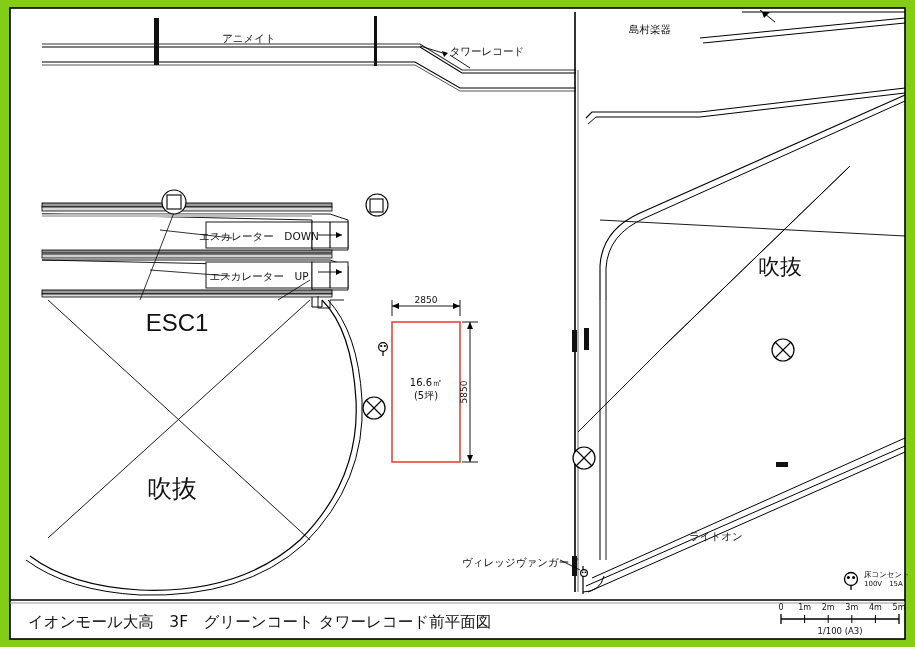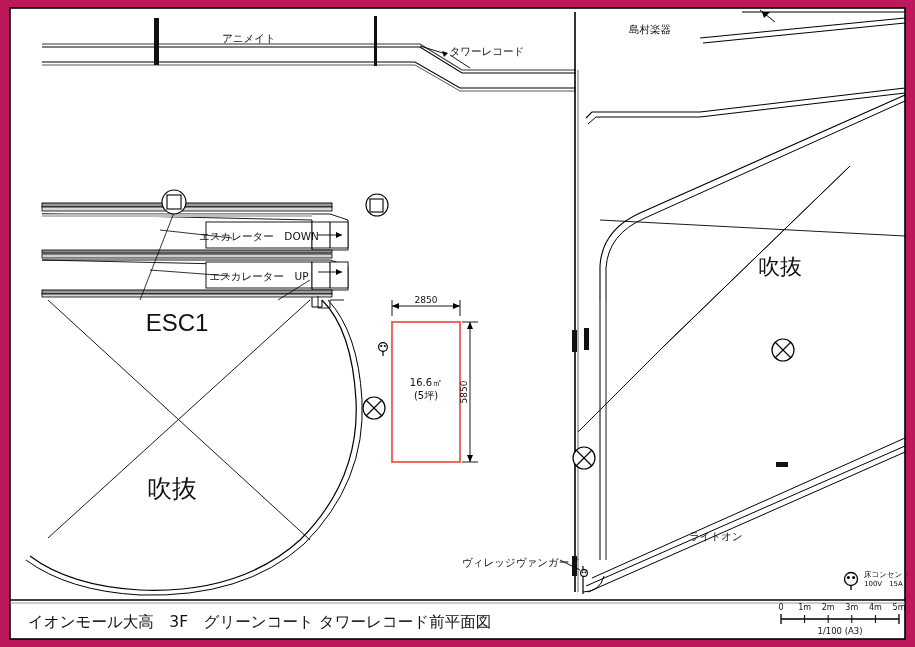--- a/index.html
+++ b/index.html
@@ -1,20 +1,20 @@
 <!DOCTYPE html>
 <html><head>
 <meta charset="utf-8">
 <style>
   html,body{margin:0;padding:0;background:#ffffff;}
   body{
     width:915px;height:647px;overflow:hidden;
     font-family:"Liberation Sans","DejaVu Sans",sans-serif;
   }
-  #sheet{position:relative;width:915px;height:647px;background:#be185d;}
+  #sheet{position:relative;width:915px;height:647px;background:#84cc16;}
   #plan{position:absolute;left:0;top:0;width:915px;height:647px;}
   .lbl{fill:#111;font-family:"DejaVu Sans","Liberation Sans",sans-serif;}
 </style>
 </head>
 <body>
 
 <div id="sheet">
 
   <svg id="plan" viewBox="0 0 915 647">
 

